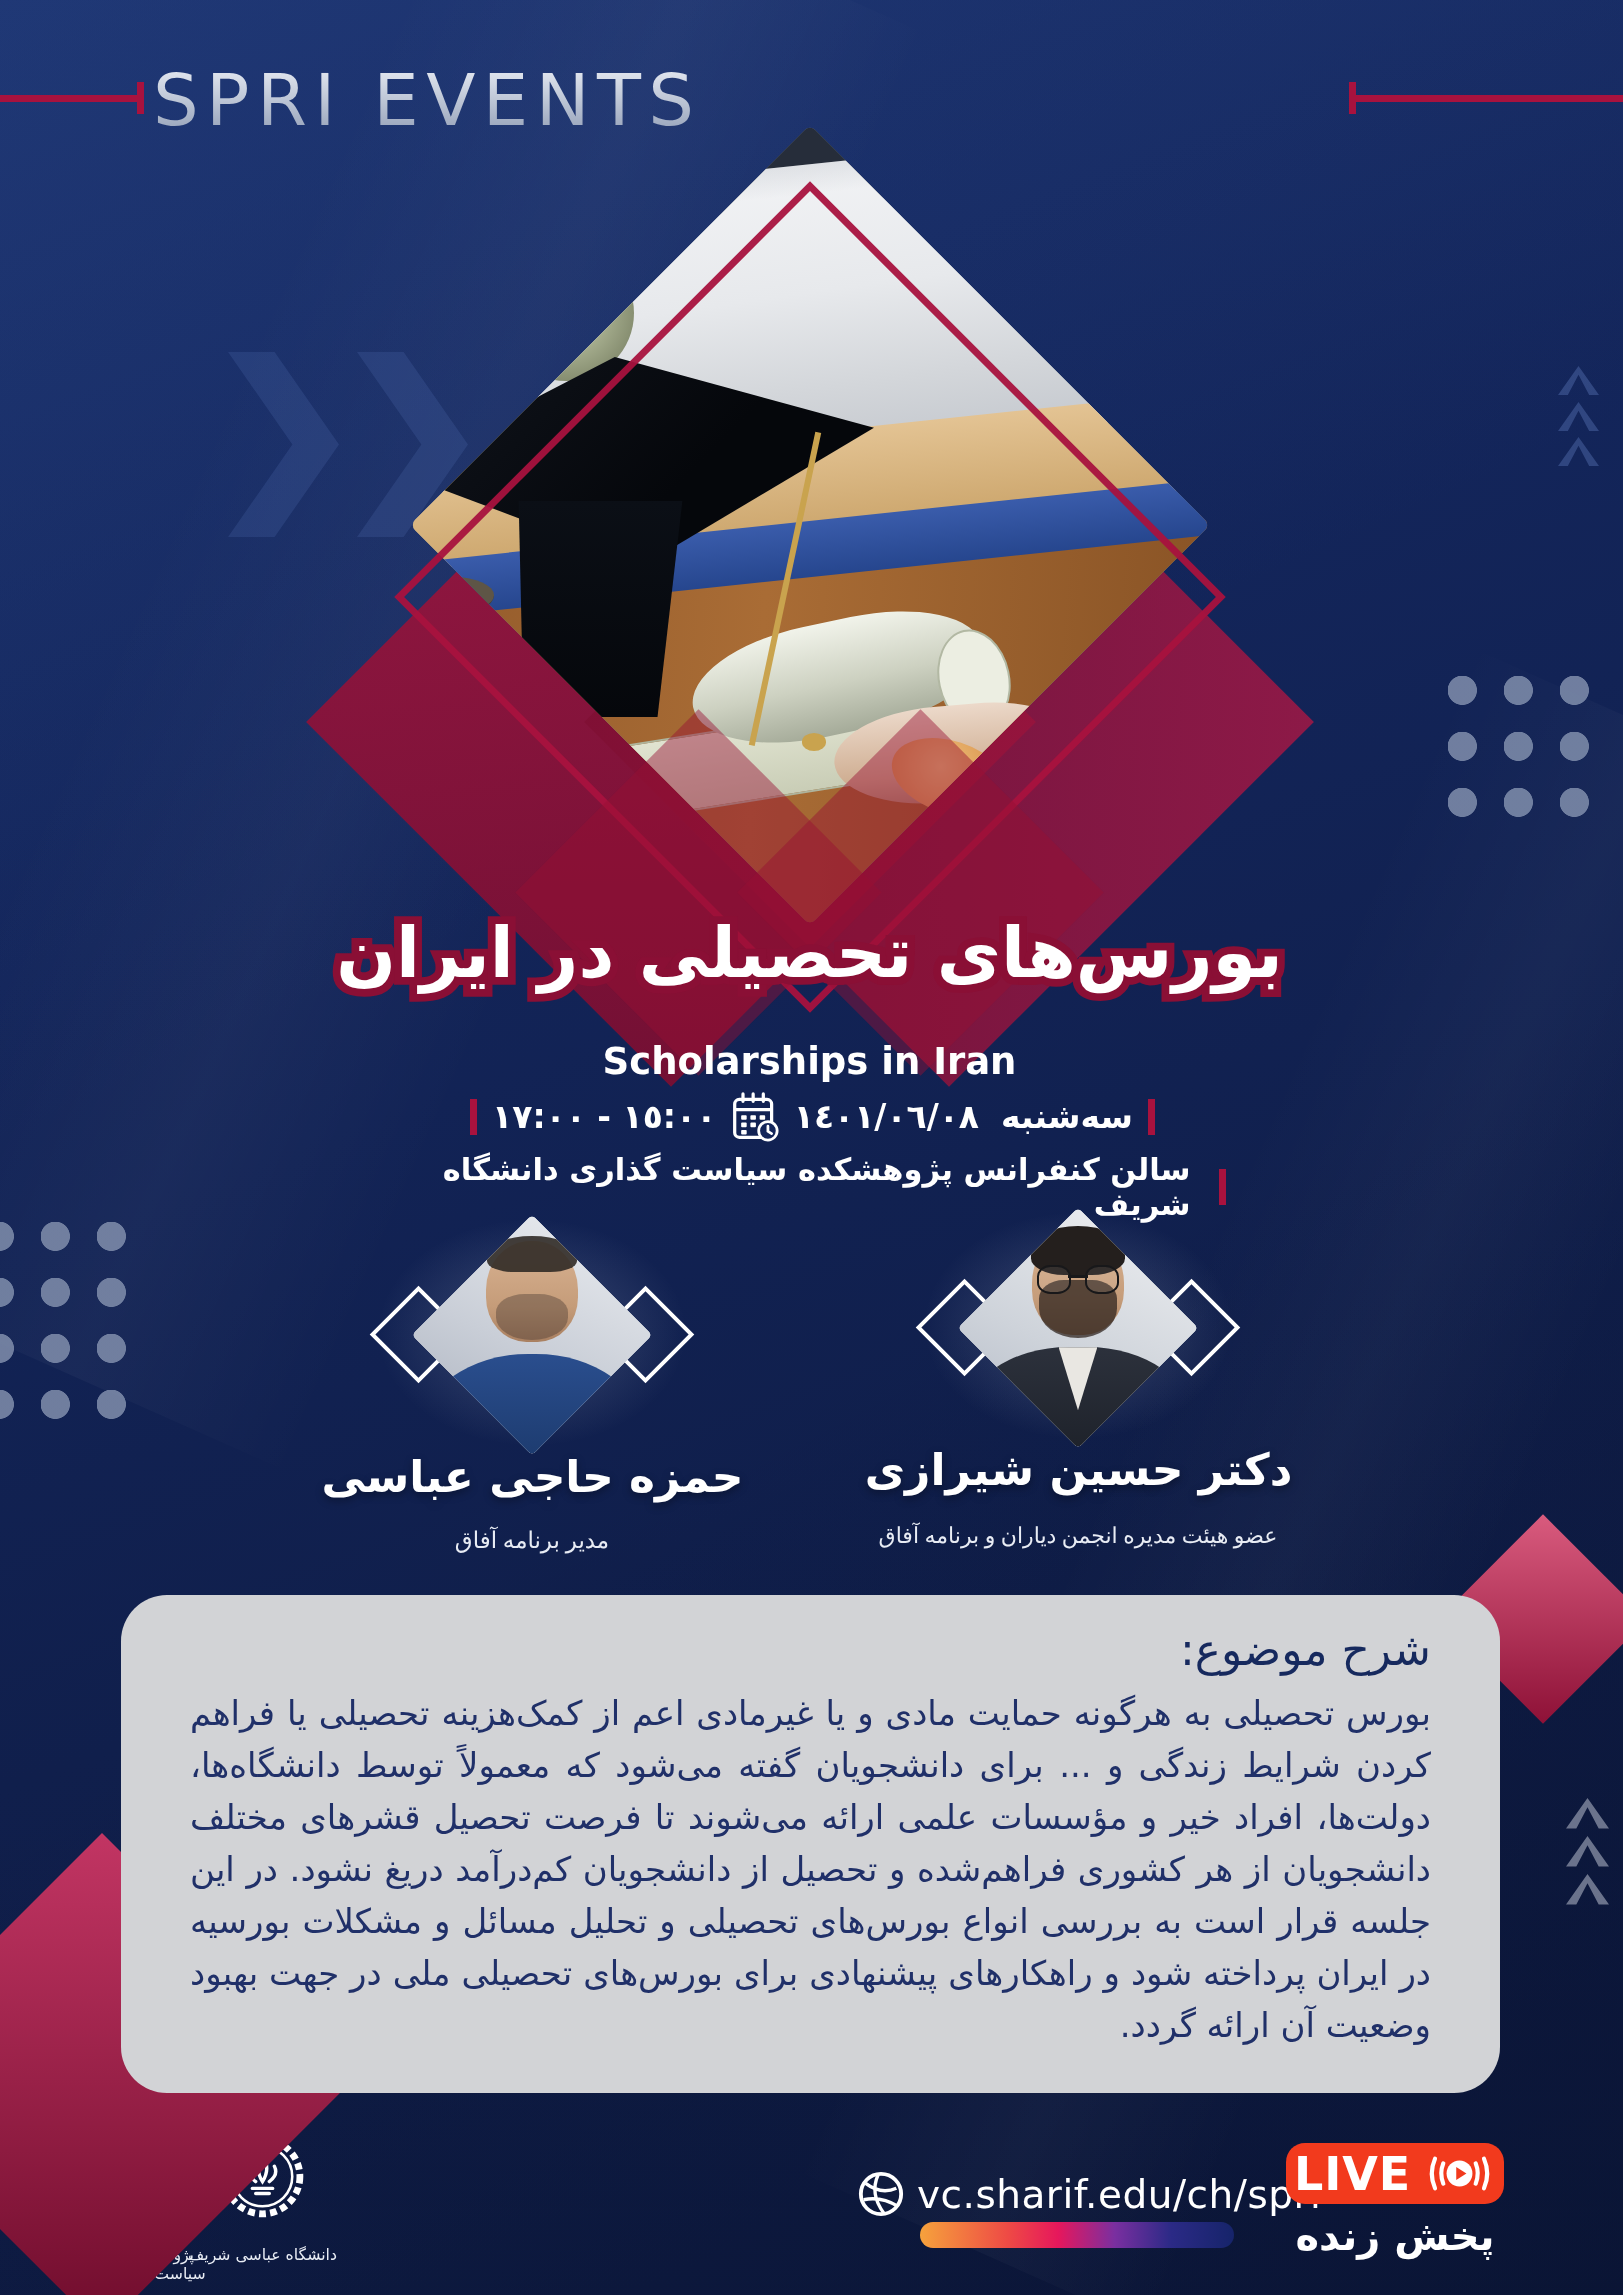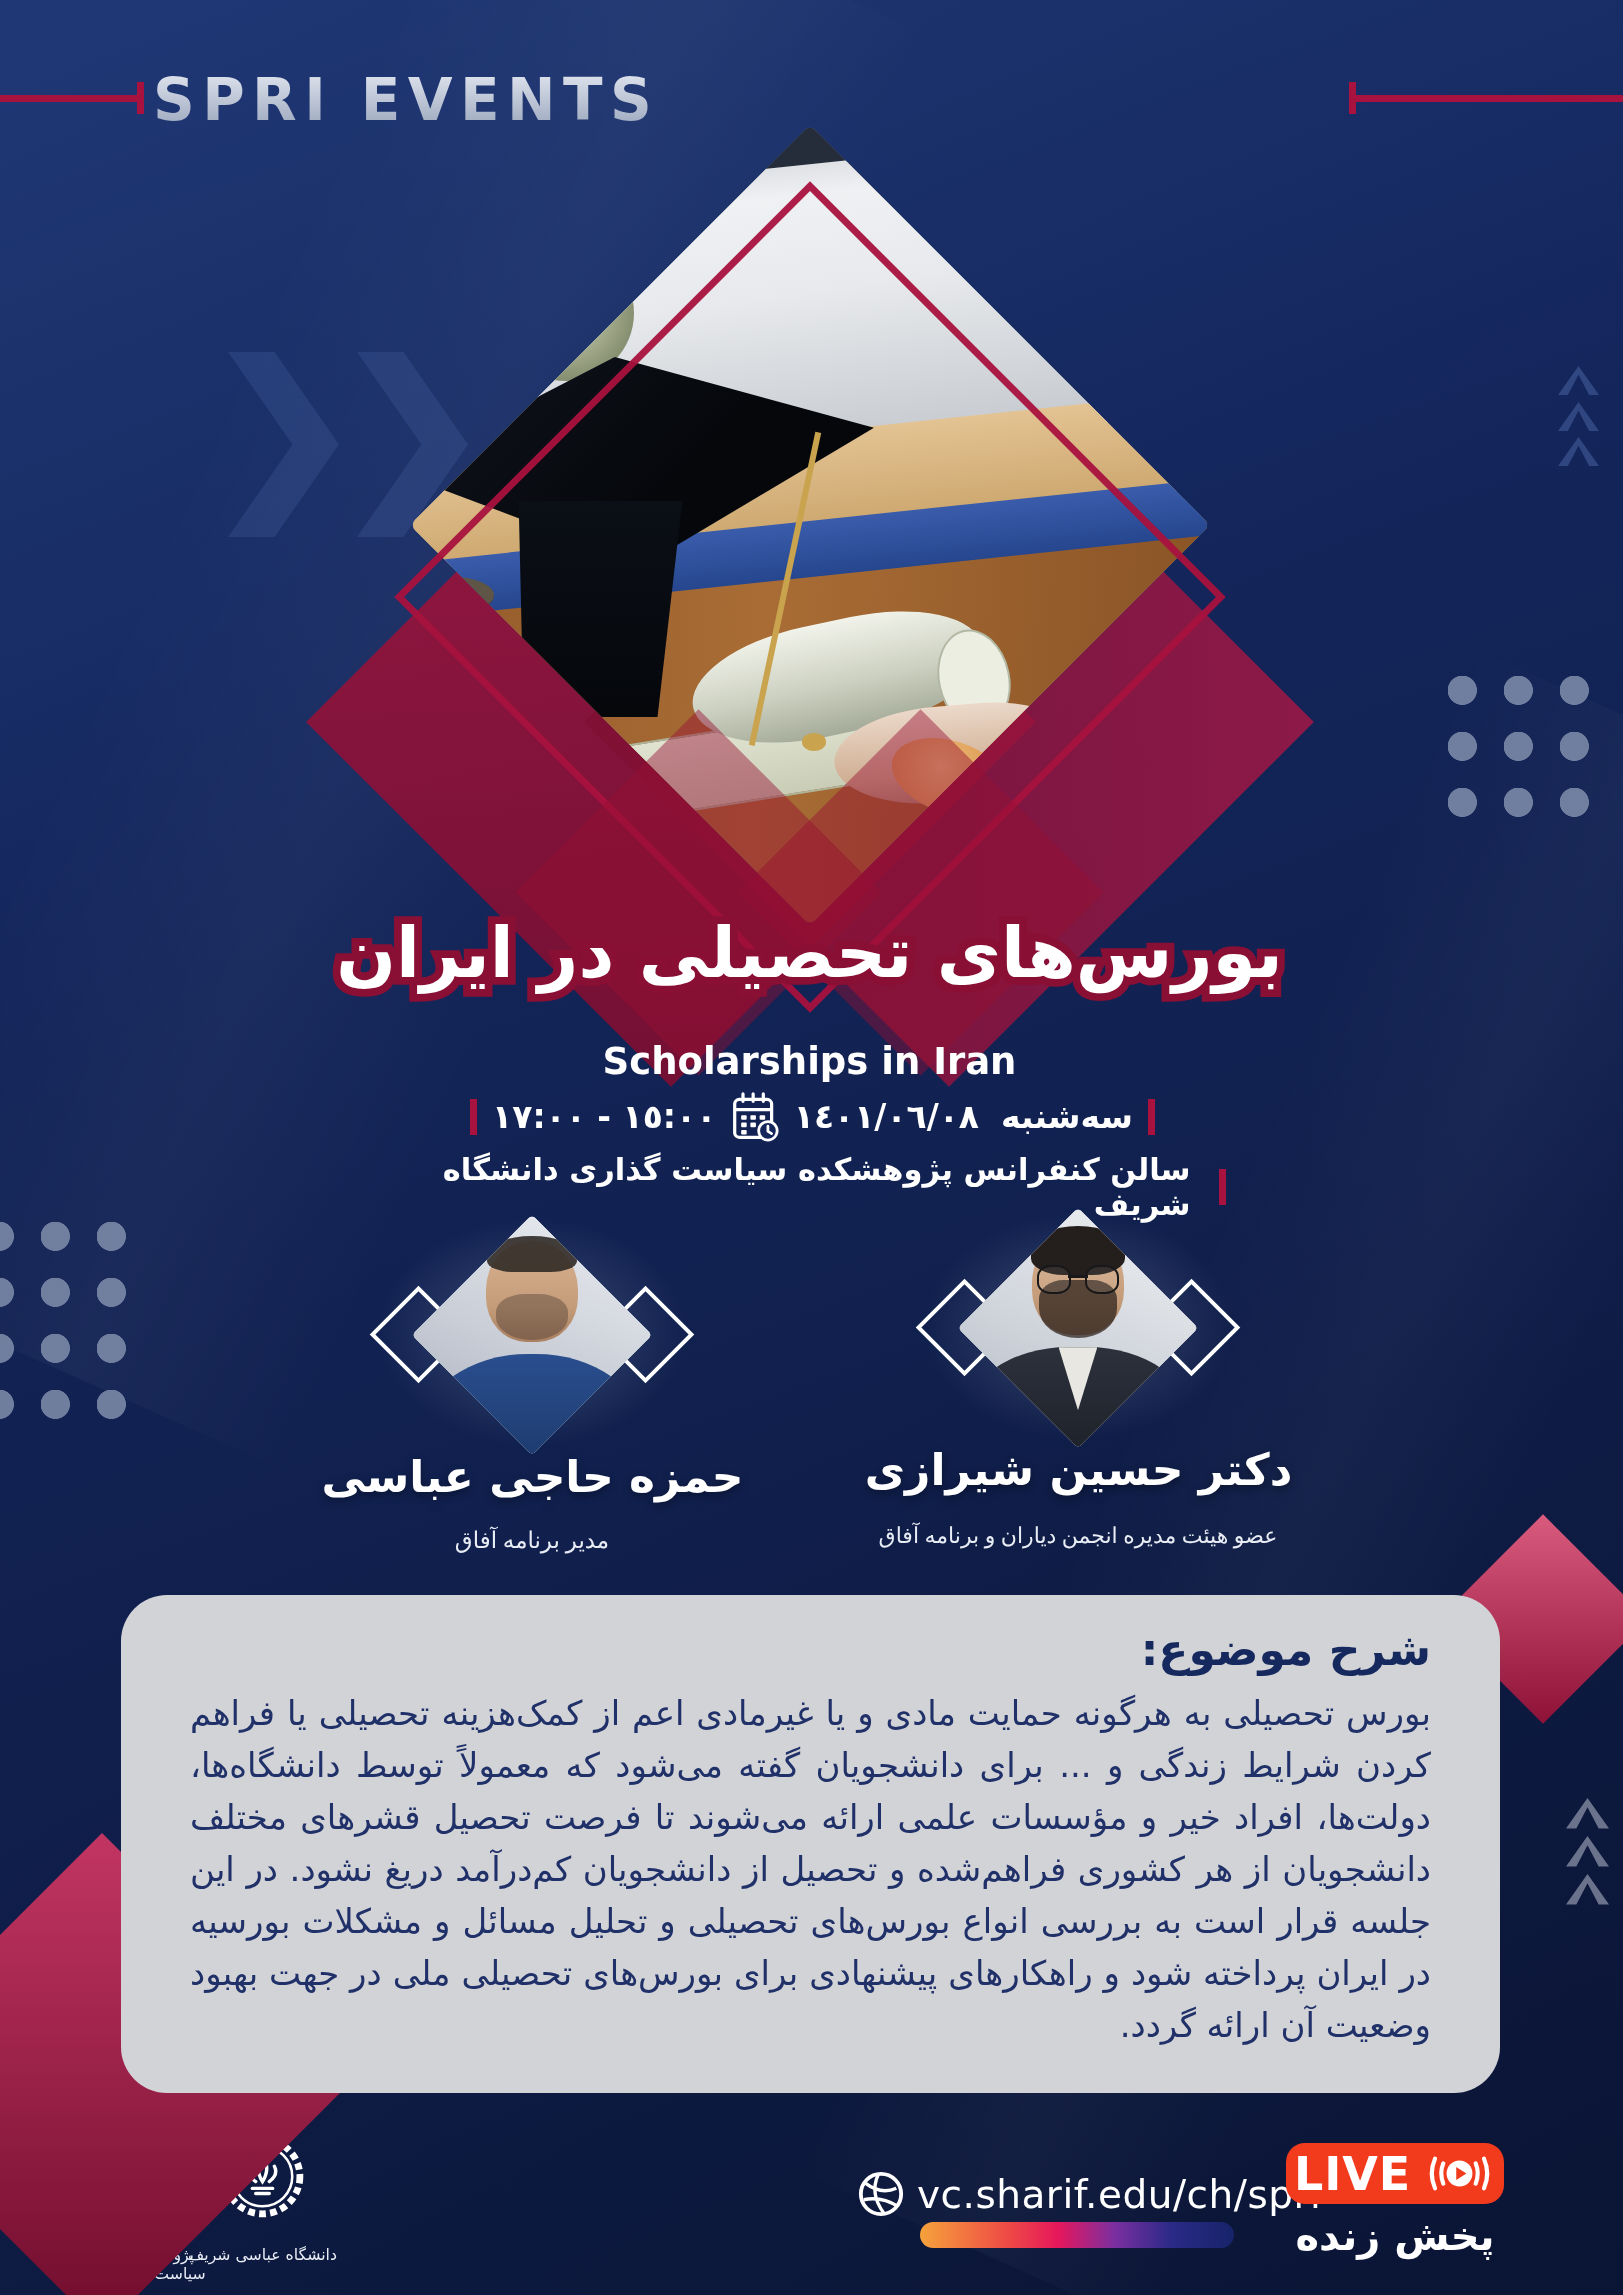--- a/index.html
+++ b/index.html
@@ -43,21 +43,21 @@
   .dots-left{ left:-15px; top:1222px; width:167px; height:222px; }
 
   
   .rule{ background:#a8123e; }
   .rule-left{ left:0; top:95px; width:139px; height:6.5px; }
   .rule-left-cap{ left:137px; top:82px; width:7.4px; height:32px; }
   .rule-right{ left:1351px; top:95px; width:272px; height:6.5px; }
   .rule-right-cap{ left:1349px; top:82px; width:7.4px; height:32px; }
 
   .brand{ left:153px; top:59px; height:81px; display:flex; align-items:center;
-    font-size:58px; font-weight:700; letter-spacing:7.4px; color:#c6cedd;
+    font-size:72px; font-weight:400; letter-spacing:7.4px; color:#c6cedd;
     background:linear-gradient(180deg,#eef1f7 0%, #c3cbda 45%, #8e9bb4 100%);
     -webkit-background-clip:text; background-clip:text; -webkit-text-fill-color:transparent; }
   .series{ left:847px; top:59px; width:497px; height:81px; direction:rtl;
     display:flex; align-items:center; justify-content:flex-start;
     font-size:48px; font-weight:700; color:#b9c2d3;
     background:linear-gradient(180deg,#e6eaf2 0%, #b5bfd2 55%, #8793ad 100%);
     -webkit-background-clip:text; background-clip:text; -webkit-text-fill-color:transparent; }
 
   
   .dia{ transform:rotate(45deg); }
@@ -182,21 +182,21 @@
   .sp-role-r{ left:828px; top:1523px; width:500px; font-size:22px; }
 
   
   .box-accent{ transform:rotate(45deg); z-index:5; }
   .acc-tr{ left:1469px; top:1545px; width:148px; height:148px;
     background:linear-gradient(135deg,#d95b7e 0%, #8e1137 100%); }
   .acc-bl{ left:-74px; top:1906px; width:352px; height:352px;
     background:linear-gradient(135deg,#c23563 0%, #6f0c2c 100%); }
   .desc-box{ left:121px; top:1595px; width:1379px; height:498px; background:#d2d3d6;
     border-radius:46px; z-index:6; padding:29px 69px 0 69px; direction:rtl; }
-  .desc-heading{ font-size:44px; font-weight:700; color:#16295e; text-align:right; margin-bottom:12px; }
+  .desc-heading{ font-size:44px; font-weight:400; color:#16295e; text-align:right; margin-bottom:12px; }
   .desc-body{ font-size:34px; font-weight:500; color:#203069; line-height:1.53;
     text-align:justify; text-align-last:right; }
 
   
   .logo-diamond{ left:121px; top:2117px; width:70px; height:115px; }
   .logo-circle{ left:220px; top:2134px; width:85px; height:85px; }
   .logo-label{ position:absolute; color:#e9edf5; font-size:15.7px; font-weight:500;
     text-align:center; direction:rtl; }
   .ll-1{ left:86px; top:2245px; width:148px; }
   .ll-2{ left:184px; top:2245px; width:157px; }

